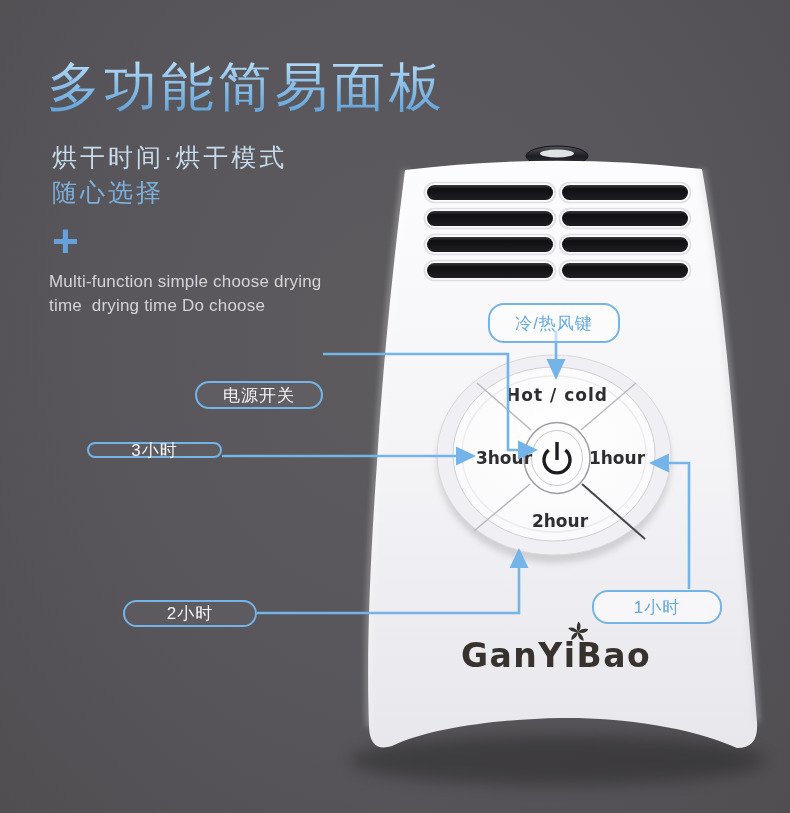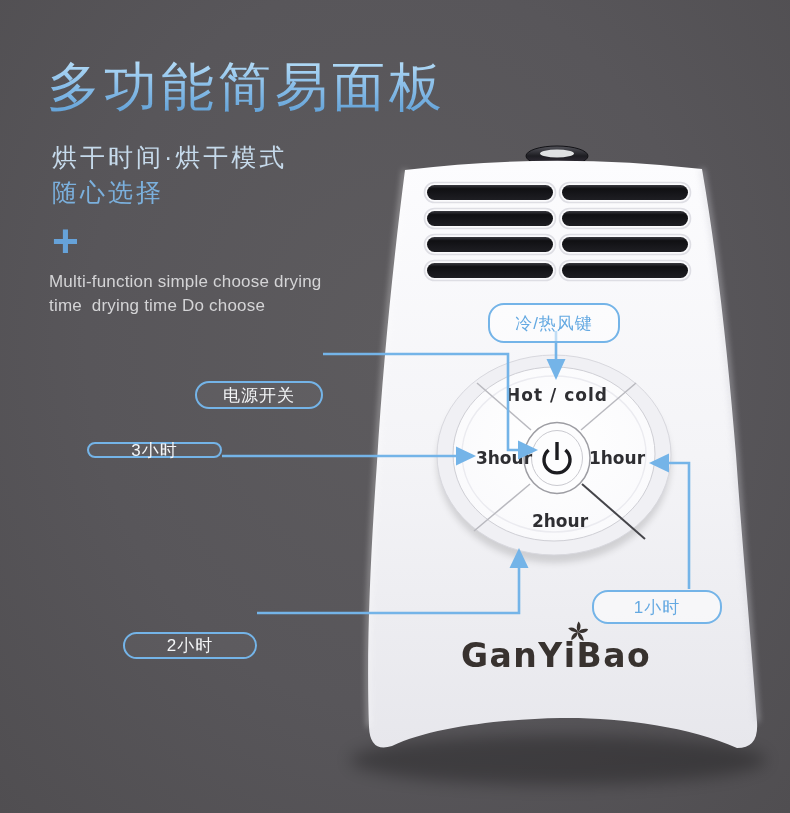--- a/index.html
+++ b/index.html
@@ -44,21 +44,21 @@
     position:absolute;box-sizing:border-box;
     border:2px solid #74b4e8;border-radius:16px;
     display:flex;align-items:center;justify-content:center;
     font-size:17px;letter-spacing:1px;z-index:6;
   }
   .pill--dark{color:#f4f6f8;background:rgba(255,255,255,0.03);}
   .pill--light{color:#64a9e2;background:rgba(255,255,255,0.55);}
   .pill-hotcold{left:488px;top:303px;width:132px;height:40px;}
   .pill-power{left:195px;top:340px;width:128px;height:28px;margin-top:41px;}
   .pill-3h{left:87px;top:442px;width:135px;height:16px;}
-  .pill-2h{left:123px;top:600px;width:134px;height:27px;margin-top:32px;}
+  .pill-2h{left:123px;top:600px;width:134px;height:27px;}
   .pill-1h{left:592px;top:590px;width:130px;height:34px;}
   
   .device-art{position:absolute;left:0;top:0;z-index:1;}
   .connector-layer{position:absolute;left:0;top:0;z-index:5;pointer-events:none;}
 </style>
 </head>
 <body>
 
 <div class="stage">
 

